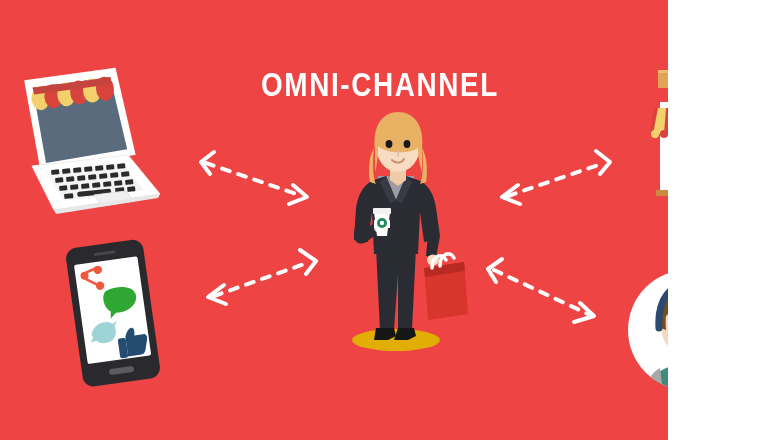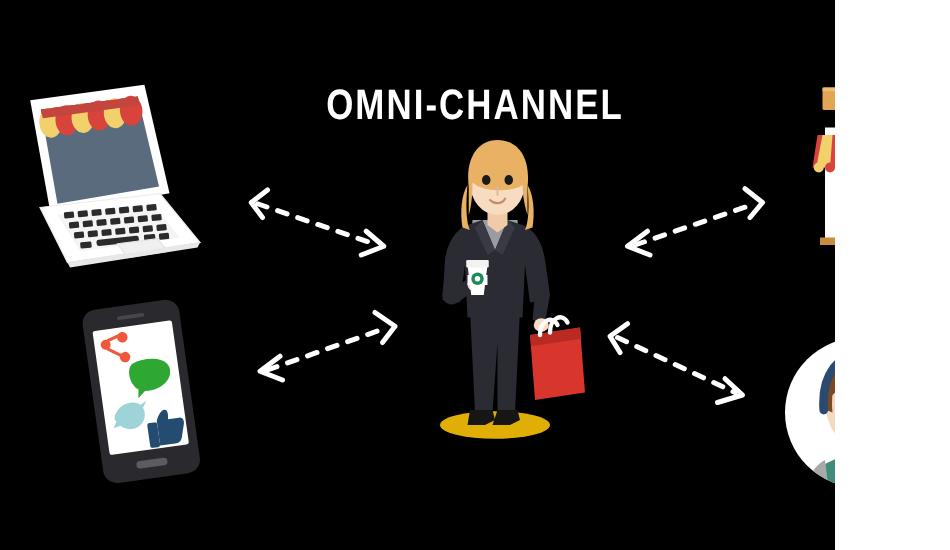--- a/index.html
+++ b/index.html
@@ -5,21 +5,21 @@
   html, body {
     margin: 0;
     padding: 0;
     background: #ffffff;
   }
   #canvas {
     position: relative;
     width: 668px;
     height: 440px;
     overflow: hidden;
-    background: #000000;
+    background: #ef4444;
     font-family: "Liberation Sans", sans-serif;
   }
   #title {
     position: absolute;
     left: 0;
     top: 66px;
     width: 760px;
     text-align: center;
     color: #FFFFFF;
     font-family: "Liberation Sans", sans-serif;

